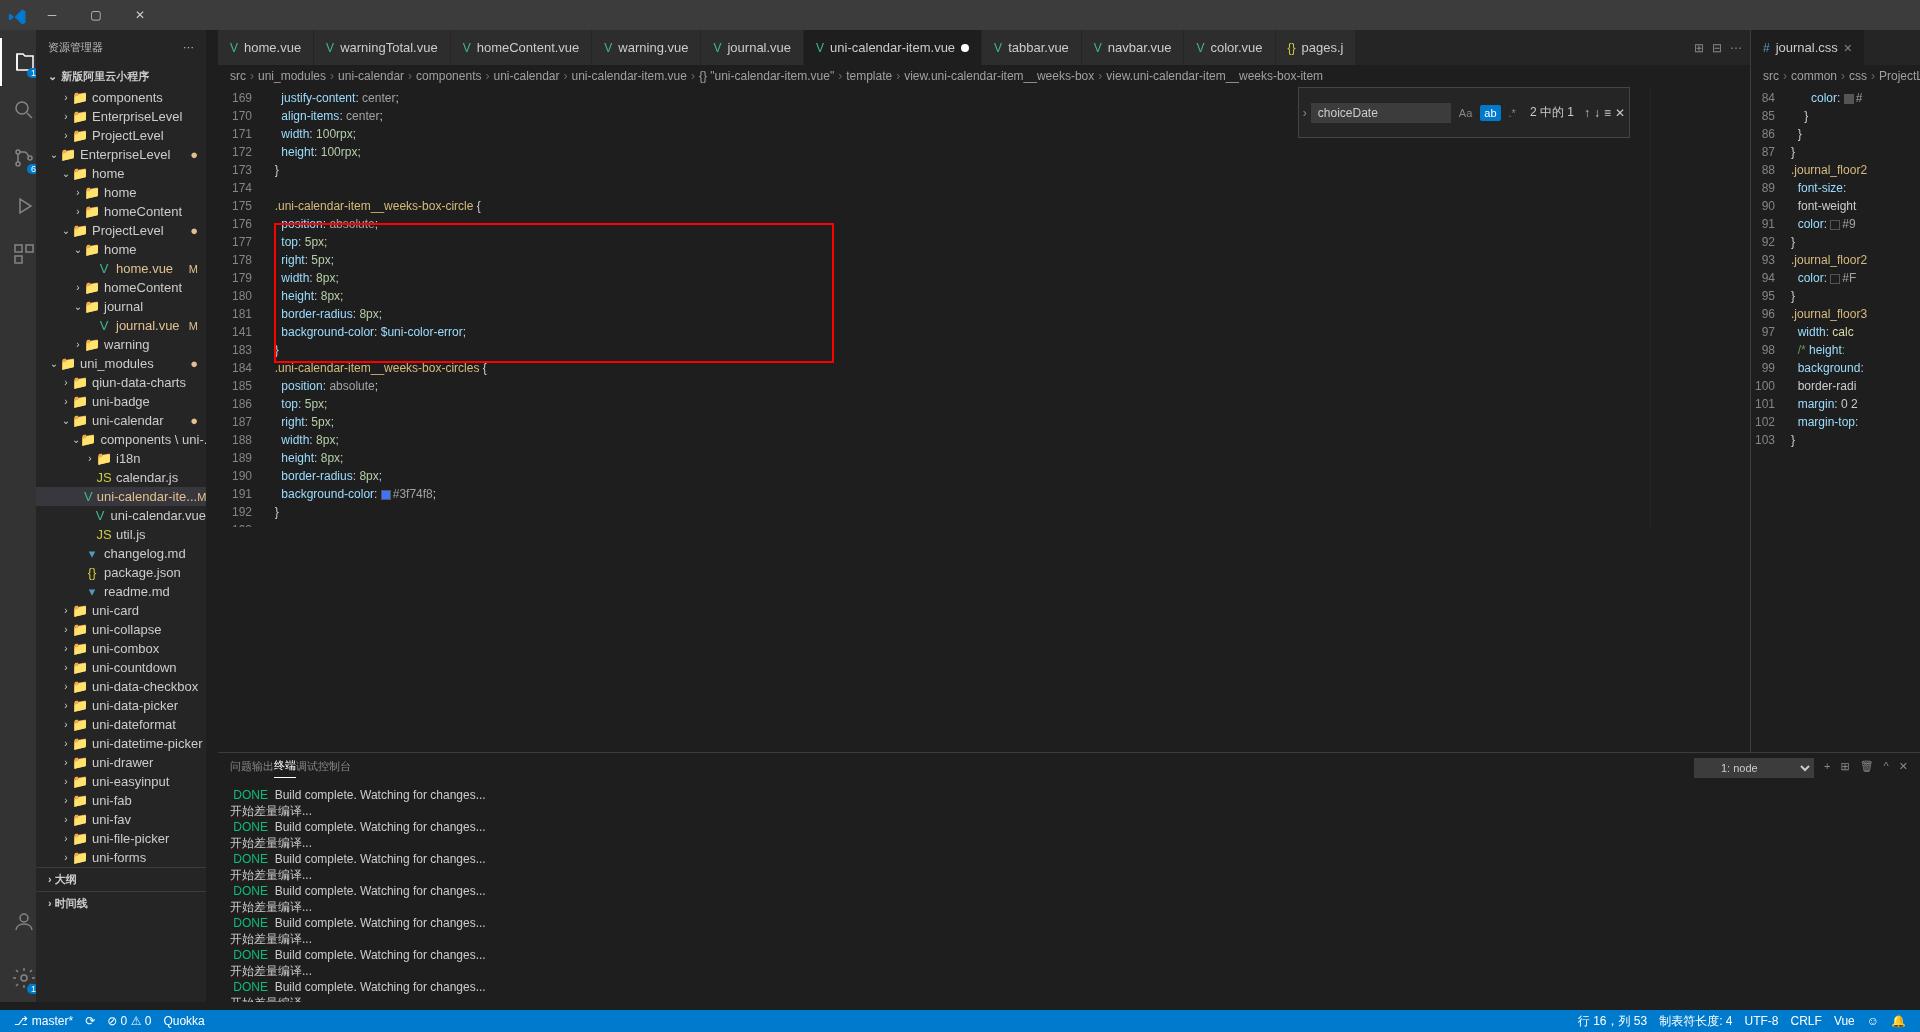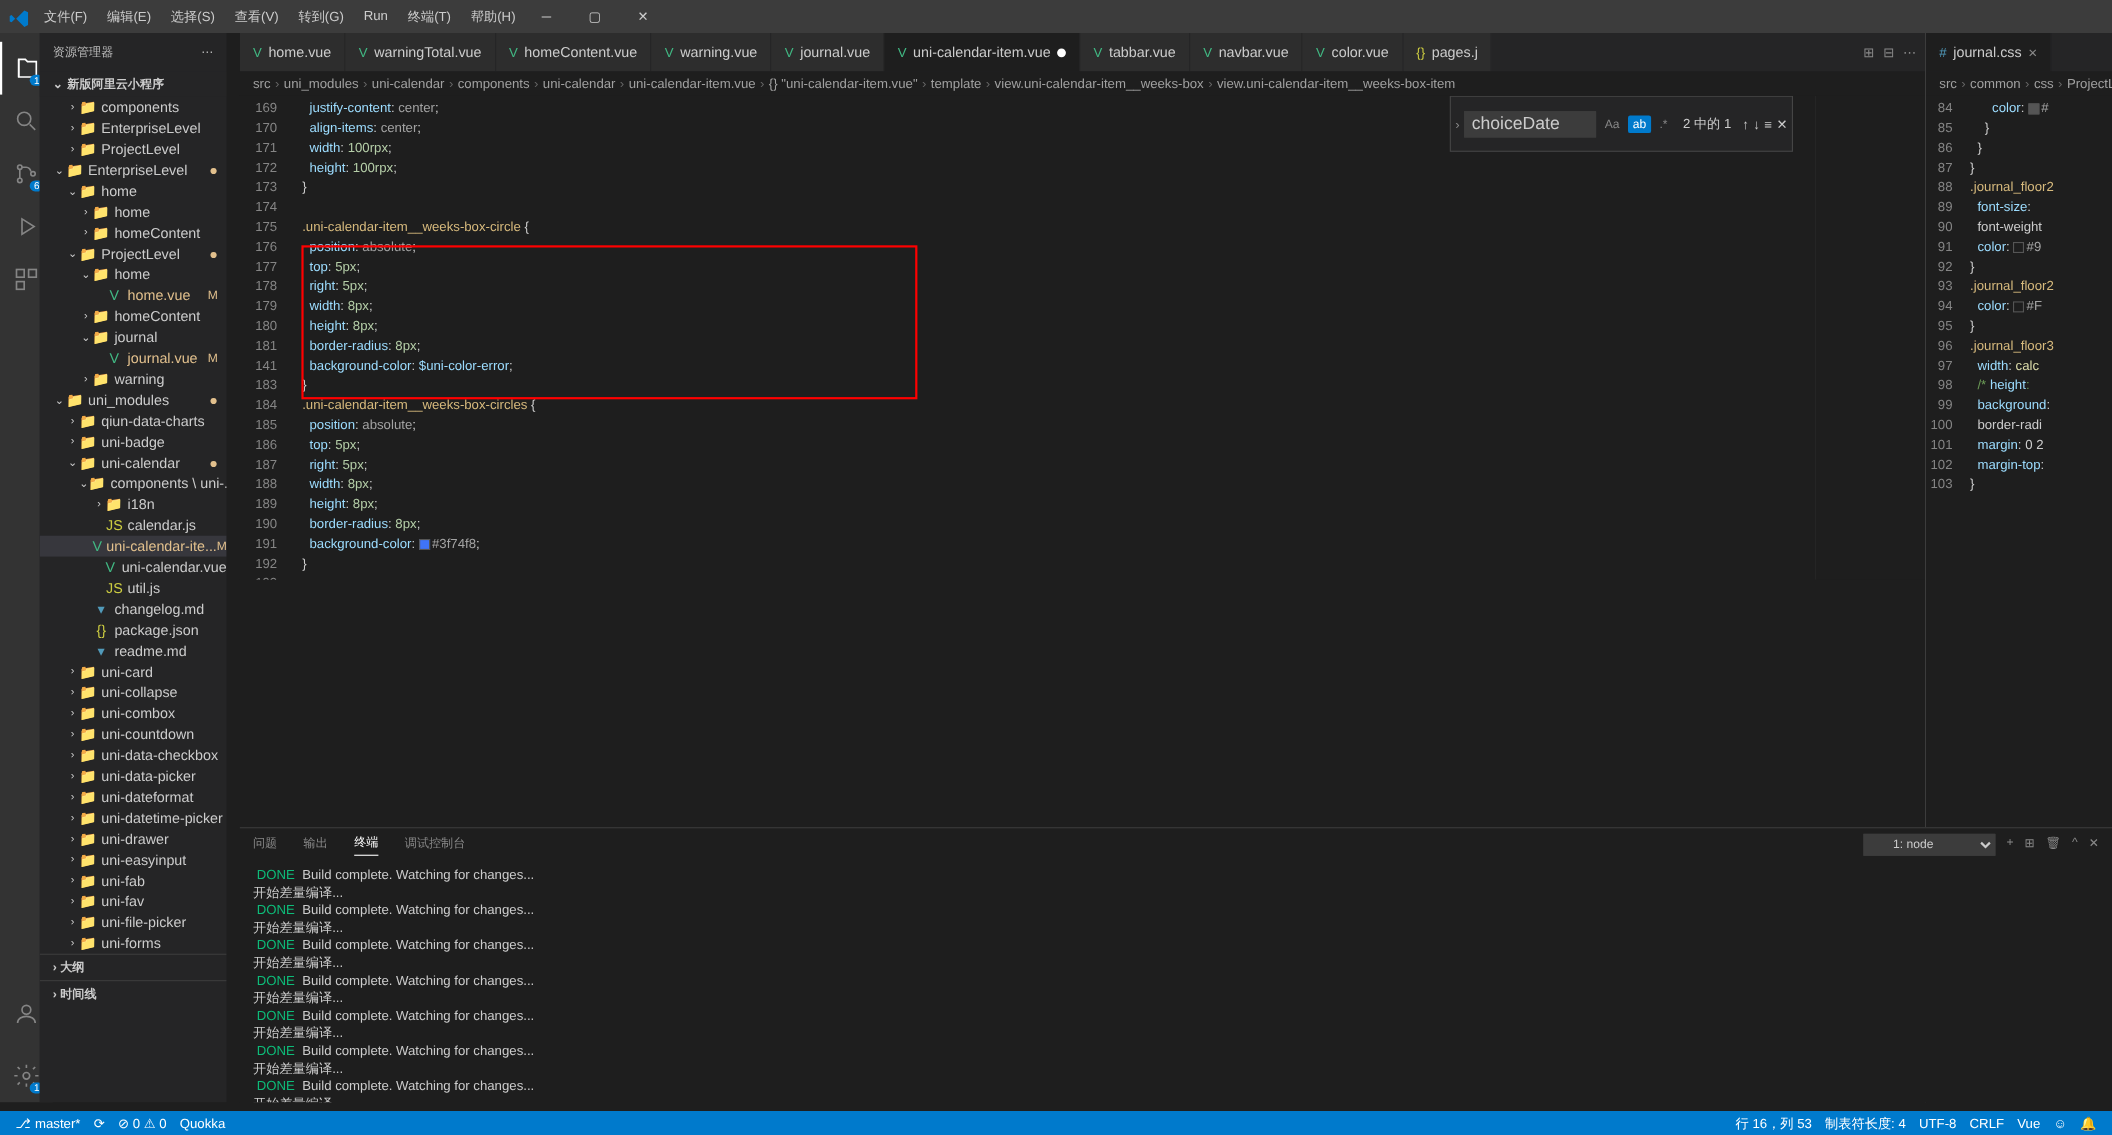--- a/index.html
+++ b/index.html
@@ -71,27 +71,27 @@
 .num { color: #b5cea8; }
 .var { color: #9cdcfe; margin-top: 21px; }
 .comment { color: #6a9955; }
 .colorbox { display: inline-block; width: 10px; height: 10px; border: 1px solid #555; vertical-align: middle; margin-right: 2px; }
 
 
 .minimap { width: 100px; background: #1e1e1e; border-left: 1px solid #2a2a2a; opacity: 0.6; padding: 4px; font-size: 2px; line-height: 3px; overflow: hidden; }
 
 
 .find-widget { position: absolute; top: 0; right: 120px; background: #252526; border: 1px solid #454545; display: flex; align-items: center; padding: 4px; gap: 4px; font-size: 12px; z-index: 10; }
-.find-widget input { background: #3c3c3c; border: 1px solid #3c3c3c; color: #ccc; padding: 2px 6px; width: 120px; font-size: 16px; }
+.find-widget input { background: #3c3c3c; border: 1px solid #3c3c3c; color: #ccc; padding: 2px 6px; width: 140px; font-size: 12px; }
 .find-widget .opt { padding: 2px 4px; cursor: pointer; color: #888; font-size: 11px; }
 .find-widget .opt.active { background: #007acc; color: #fff; border-radius: 2px; }
 
 
 .panel { position: absolute; left: 218px; right: 0; bottom: 30px; height: 250px; background: #1e1e1e; border-top: 1px solid #3c3c3c; display: flex; flex-direction: column; }
-.panel-tabs { height: 30px; display: flex; align-items: center; padding: 0 12px; gap: 24px; font-size: 11px; }
+.panel-tabs { height: 30px; display: flex; align-items: center; padding: 0 12px; gap: 0; font-size: 11px; }
 .panel-tabs span { cursor: pointer; color: #888; padding-bottom: 4px; }
 .panel-tabs span.active { color: #fff; border-bottom: 1px solid #fff; }
 .panel-tabs .right { margin-left: auto; display: flex; gap: 10px; align-items: center; }
 .panel-tabs select { background: #3c3c3c; border: 1px solid #3c3c3c; color: #ccc; font-size: 11px; padding: 2px 22px; width: 120px; }
 .terminal-content { flex: 1; padding: 4px 12px; font-family: Consolas, monospace; font-size: 12px; line-height: 16px; overflow: hidden; }
 .terminal-content div { white-space: pre; }
 .term-green { color: #0dbc79; }
 
 
 .statusbar { position: absolute; left: 0; right: 0; bottom: 0; height: 22px; background: #007acc; display: flex; align-items: center; padding: 0 8px; font-size: 12px; color: #fff; }
@@ -103,30 +103,20 @@
 </style>
 </head>
 <body>
 
 <div class="titlebar">
   <span class="logo">
     <svg viewBox="0 0 24 24">
         <path fill="#007acc" d="M17 3l-9 9 9 9 4-2V5l-4-2zM3 8l4 4-4 4-2-1V9l2-1z"></path>
       </svg>
   </span>
-  <div class="menu" id="menu-container">
-      <span>文件(F)</span>
-      <span>编辑(E)</span>
-      <span>选择(S)</span>
-      <span>查看(V)</span>
-      <span>转到(G)</span>
-      <span>Run</span>
-      <span>终端(T)</span>
-      <span>帮助(H)</span>
-    </div>
   <div class="controls">
     <span>─</span>
     <span>▢</span>
     <span>✕</span>
   </div>
 </div>
 
 <div class="activitybar">
   <div class="icon active">
       <svg viewBox="0 0 24 24" fill="none" stroke="currentColor" stroke-width="1.5">

